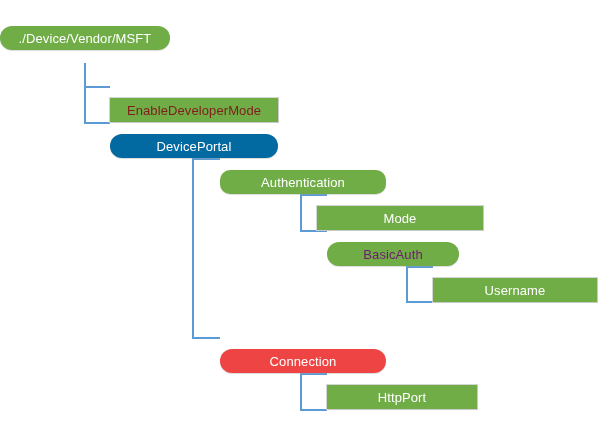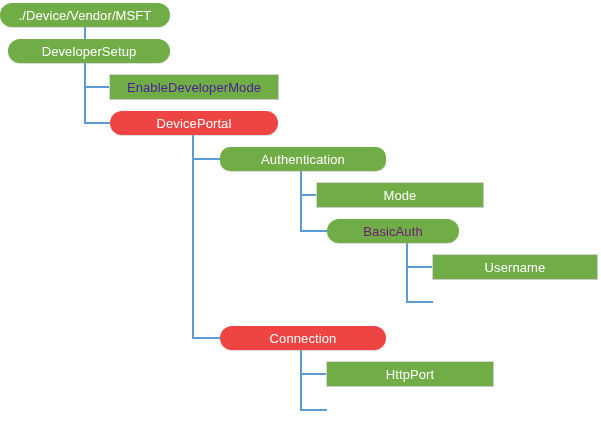--- a/index.html
+++ b/index.html
@@ -22,20 +22,21 @@
     color: #ffffff;
     font-size: 13px;
     line-height: 1;
     display: flex;
     align-items: center;
     justify-content: center;
     text-align: left;
     letter-spacing: 0.1px;
     white-space: nowrap;
     z-index: 3;
+    margin-top: 23px;
   }
   .node.rounded {
     border-radius: 999px;
   }
   .node.square {
     border-radius: 0;
     box-shadow: 1px 1px 0 0 #c9c9c9, -1px -1px 0 0 #d6d6d6,
                 1px -1px 0 0 #d2d2d2, -1px 1px 0 0 #d2d2d2;
   }
   .node.rounded {
@@ -67,22 +68,21 @@
     <div class="connector v" style="left: 300px; top: 171px; height: 60px; background: rgb(91, 155, 213);"></div>
     <div class="connector h" style="left: 300px; top: 194px; width: 27px; background: rgb(91, 155, 213);"></div>
     <div class="connector h" style="left: 300px; top: 230px; width: 27px; background: rgb(91, 155, 213);"></div>
     <div class="connector v" style="left: 406px; top: 243px; height: 59px; background: rgb(91, 155, 213);"></div>
     <div class="connector h" style="left: 406px; top: 266px; width: 27px; background: rgb(91, 155, 213);"></div>
     <div class="connector h" style="left: 406px; top: 301px; width: 27px; background: rgb(91, 155, 213);"></div>
     <div class="connector v" style="left: 300px; top: 350px; height: 60px; background: rgb(91, 155, 213);"></div>
     <div class="connector h" style="left: 300px; top: 373px; width: 27px; background: rgb(91, 155, 213);"></div>
     <div class="connector h" style="left: 300px; top: 409px; width: 27px; background: rgb(91, 155, 213);"></div>
     <div class="node rounded" style="left: 0px; top: 3px; width: 170px; height: 24px; background: rgb(112, 173, 71); color: rgb(255, 255, 255);">./Device/Vendor/MSFT</div>
-    <div class="node rounded" style="left: 8px; top: 39px; width: 162px; height: 24px; background: rgb(112, 173, 71); color: rgb(255, 255, 255);">DeveloperSetup</div>
-    <div class="node square" style="left: 110px; top: 75px; width: 168px; height: 24px; background: rgb(112, 173, 71); color: #4c1d95;">EnableDeveloperMode</div>
-    <div class="node rounded" style="left: 110px; top: 111px; width: 168px; height: 24px; background: #ef4444; color: rgb(255, 255, 255);">DevicePortal</div>
+    <div class="node square" style="left: 110px; top: 75px; width: 168px; height: 24px; background: rgb(112, 173, 71); color: #7f1d1d;">EnableDeveloperMode</div>
+    <div class="node rounded" style="left: 110px; top: 111px; width: 168px; height: 24px; background: #0369a1; color: rgb(255, 255, 255);">DevicePortal</div>
     <div class="node rounded" style="left: 220px; top: 147px; width: 166px; height: 24px; background: rgb(112, 173, 71); color: rgb(255, 255, 255); border-radius: 10px;">Authentication</div>
     <div class="node square" style="left: 317px; top: 183px; width: 166px; height: 24px; background: rgb(112, 173, 71); color: rgb(255, 255, 255);">Mode</div>
     <div class="node rounded" style="left: 327px; top: 219px; width: 132px; height: 24px; background: rgb(112, 173, 71); color: #701a75;">BasicAuth</div>
     <div class="node square" style="left: 433px; top: 255px; width: 164px; height: 24px; background: rgb(112, 173, 71); color: rgb(255, 255, 255);">Username</div>
     <div class="node rounded" style="left: 220px; top: 326px; width: 166px; height: 24px; background: #ef4444; color: rgb(255, 255, 255);">Connection</div>
-    <div class="node square" style="left: 327px; top: 362px; width: 166px; height: 24px; background: rgb(112, 173, 71); color: rgb(255, 255, 255);">HttpPort</div>
+    <div class="node square" style="left: 327px; top: 362px; width: 150px; height: 24px; background: rgb(112, 173, 71); color: rgb(255, 255, 255);">HttpPort</div>
   </div>
 
 </body></html>

